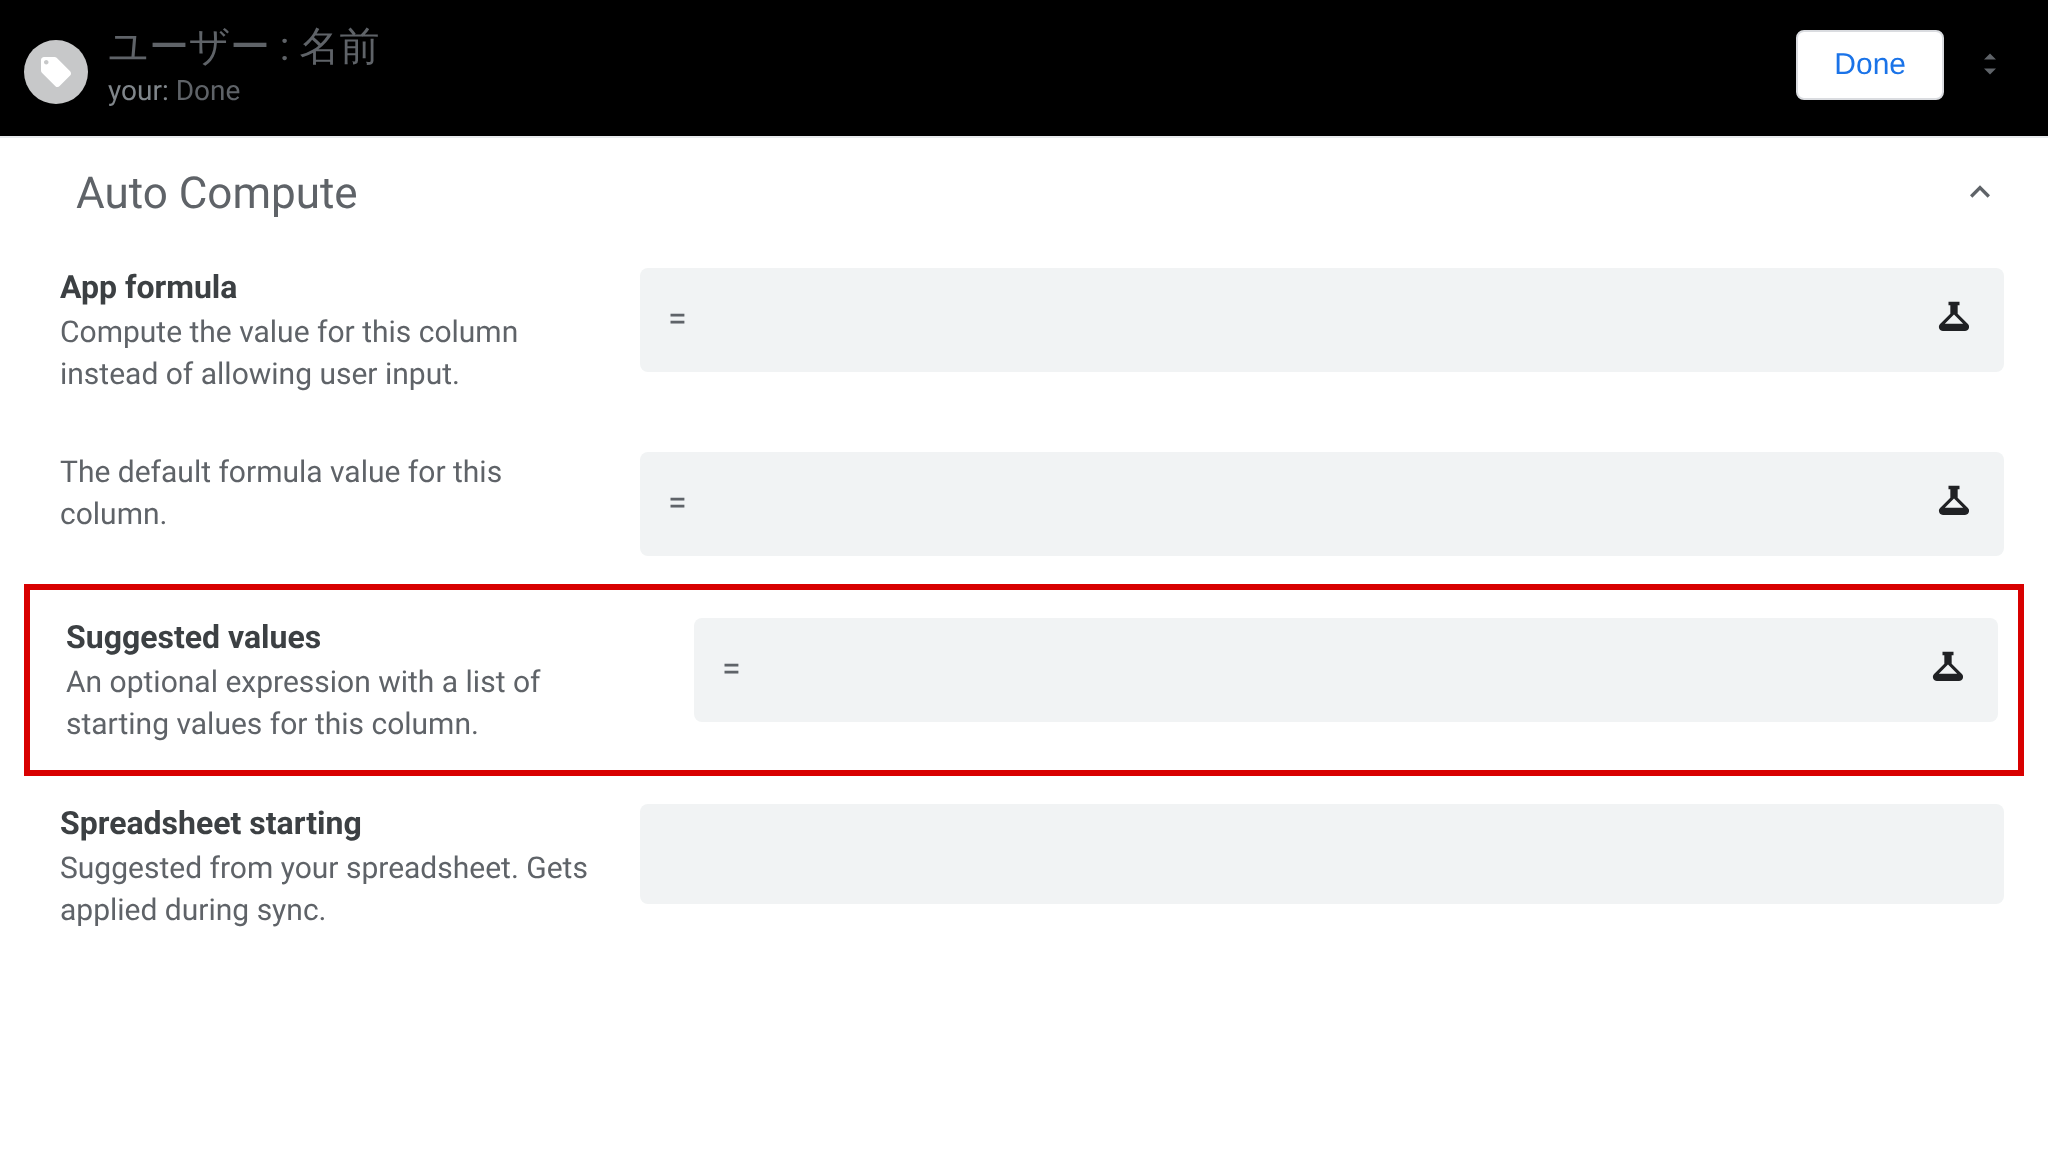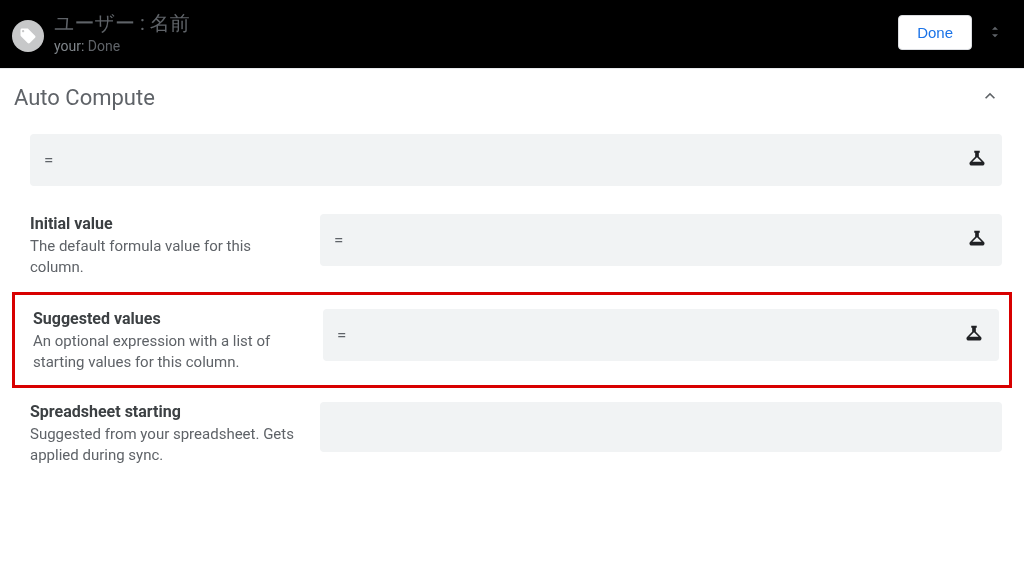--- a/index.html
+++ b/index.html
@@ -92,20 +92,21 @@
       display: flex;
       justify-content: space-between;
       align-items: center;
       padding: 16px 24px 10px 14px;
       cursor: pointer;
     }
     .section-title {
       font-size: 22px;
       font-weight: 400;
       color: #5f6368;
+      margin-left: 24px;
     }
     .chevron-icon svg {
       width: 20px;
       height: 20px;
       fill: #5f6368;
     }
     .row {
       display: flex;
       align-items: flex-start;
       padding: 14px 22px 14px 30px;
@@ -159,20 +160,21 @@
       height: 22px;
       fill: #202124;
     }
     .highlight-box {
       border: 3px solid #d80000;
       margin: 0 12px;
       padding: 4px 0 12px 0;
     }
     .highlight-box .row {
       padding: 10px 10px 0 18px;
+      gap: 24px;
     }
     .plain-input {
       width: 100%;
       background: #f1f3f4;
       border: none;
       border-radius: 4px;
       min-height: 50px;
     }
   </style>
 </head>
@@ -206,36 +208,39 @@
 <div class="section-header">
   <div class="section-title">Auto Compute</div>
   <div class="chevron-icon">
     <svg viewBox="0 0 24 24">
         <path d="M12 8l-6 6 1.41 1.41L12 10.83l4.59 4.58L18 14z"></path>
       </svg>
   </div>
 </div>
 
 <div class="row">
+  <div class="row-label-block">
+    <div class="row-label">App formula</div>
+    <div class="row-desc">Compute the value for this column instead of allowing user input.</div>
+  </div>
   <div class="row-input">
     <div class="formula-input">
       <span class="formula-sign">=</span>
     </div>
     <div class="flask-button">
       <svg viewBox="0 0 24 24">
           <path d="M15 2H9v2h1v4.59L4.41 14.17C3.03 15.55 4 18 6 18h12c2 0 2.97-2.45 1.59-3.83L14 8.59V4h1V2zm-3 6.59V4h0 0v4.59l5.59 5.59c.63.63.18 1.82-.59 1.82H6c-.77 0-1.22-1.19-.59-1.82L11 8.59h1z" fill="none"></path>
           <path d="M9 2v2h1v4.59l-5.59 5.58C3.03 15.55 4 18 6 18h12c2 0 2.97-2.45 1.59-3.83L14 8.59V4h1V2H9zm3 7l5 5H7l5-5z"></path>
         </svg>
     </div>
   </div>
 </div>
 
 <div class="row">
   <div class="row-label-block">
-    <div class="row-label">Initial value</div>
     <div class="row-desc">The default formula value for this column.</div>
   </div>
   <div class="row-input">
     <div class="formula-input">
       <span class="formula-sign">=</span>
     </div>
     <div class="flask-button">
       <svg viewBox="0 0 24 24">
           <path d="M9 2v2h1v4.59l-5.59 5.58C3.03 15.55 4 18 6 18h12c2 0 2.97-2.45 1.59-3.83L14 8.59V4h1V2H9zm3 7l5 5H7l5-5z"></path>
         </svg>

